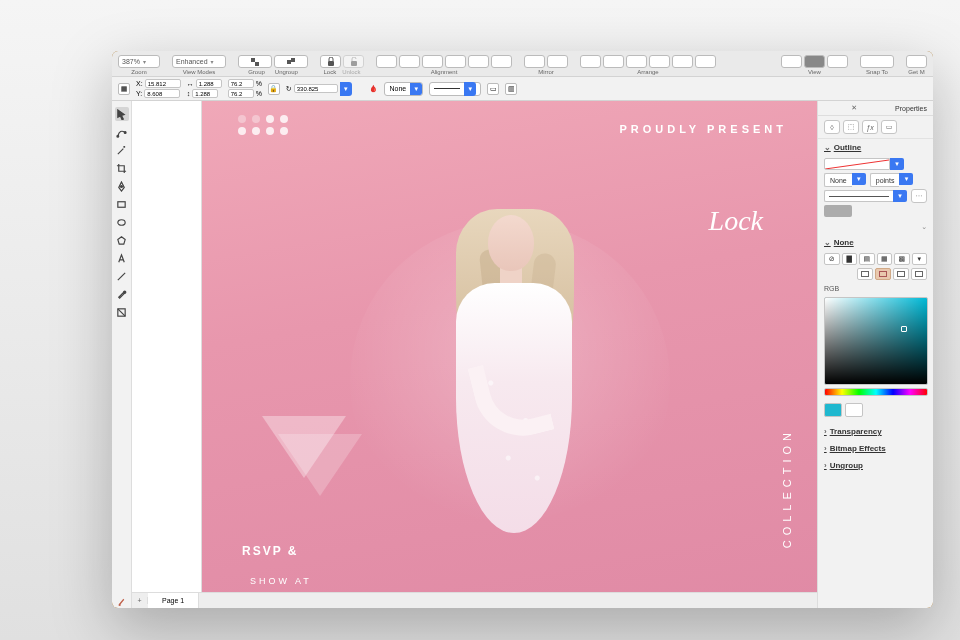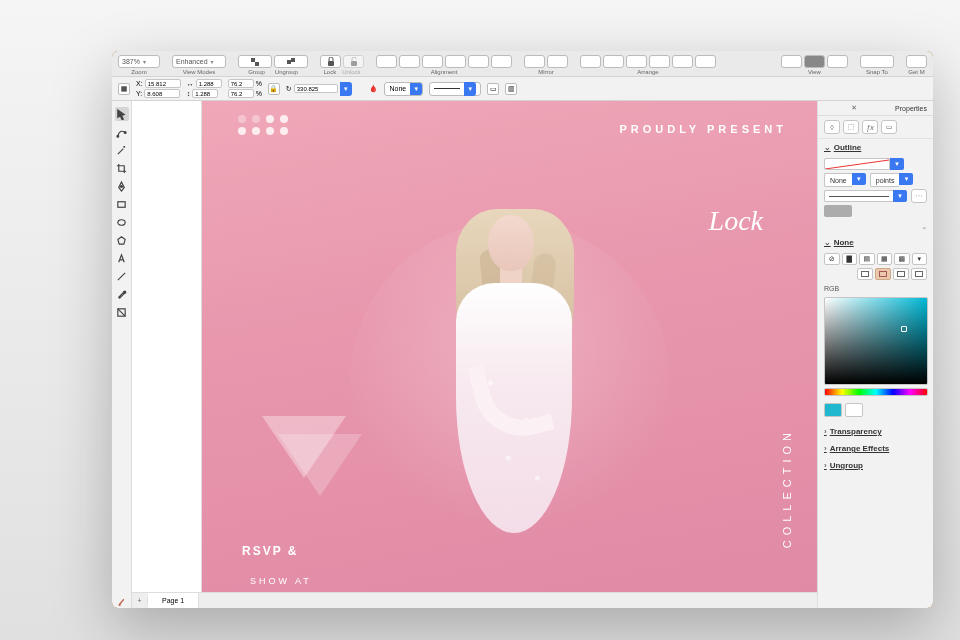--- a/index.html
+++ b/index.html
@@ -464,21 +464,21 @@
         <div class="cur-color">
           <div class="c"></div>
           <div class="c blank"></div>
         </div>
       </div>
 
       <div class="section-h collapsed">
           <span>Transparency</span>
         </div>
       <div class="section-h collapsed">
-          <span>Arrange Effects</span>
+          <span>Bitmap Effects</span>
         </div>
       <div class="section-h collapsed">
           <span>Ungroup</span>
         </div>
     </div>
 
   </div>
 </div>
 
 </body></html>

